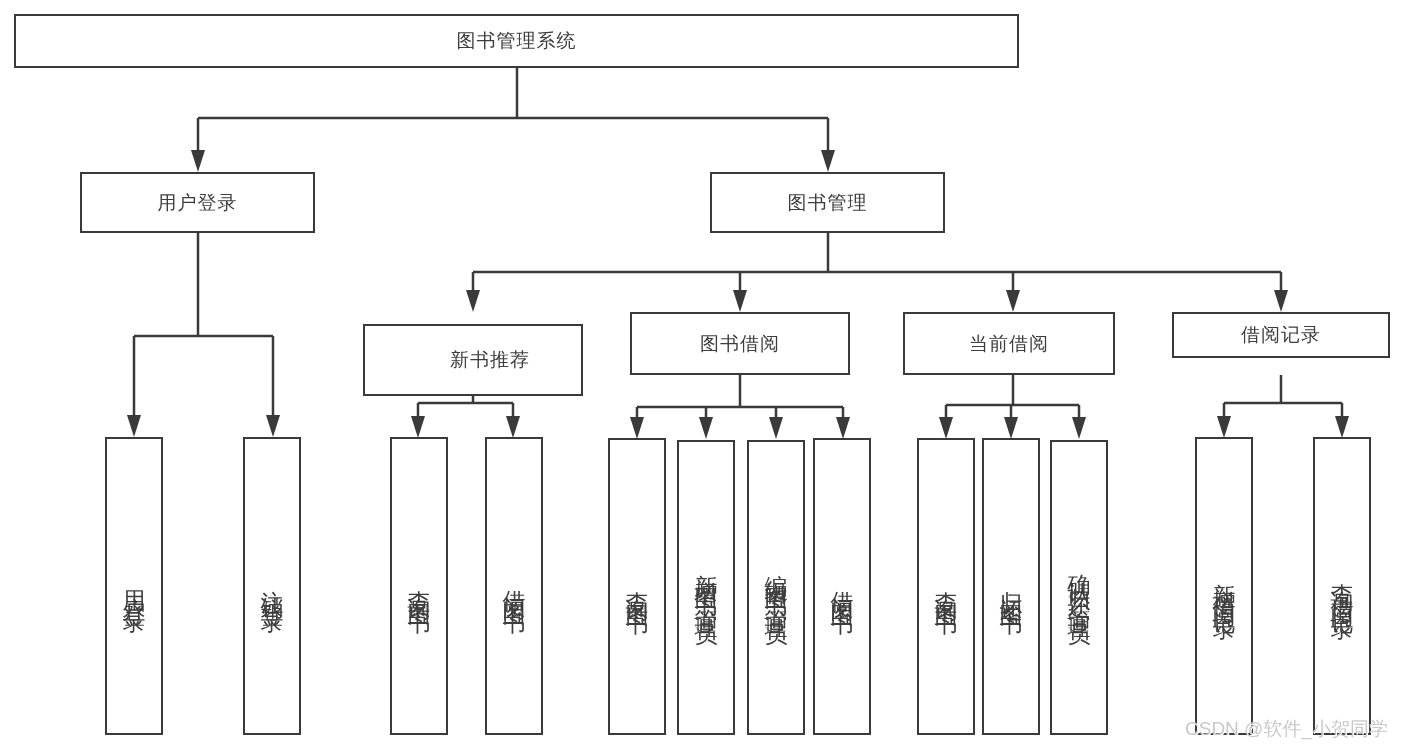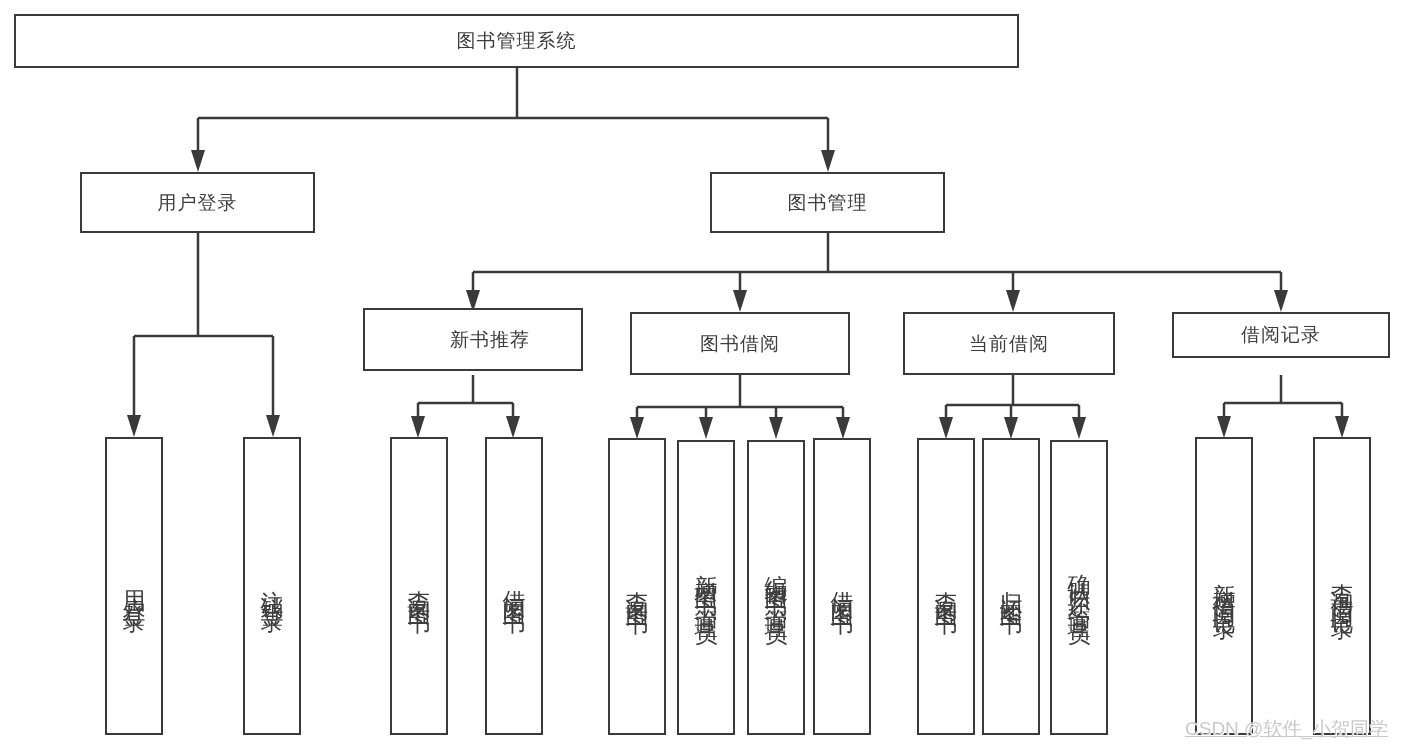--- a/index.html
+++ b/index.html
@@ -122,21 +122,21 @@
     <span>图书管理系统</span>
   </div>
 
   <div class="box hbox" style="left:80px;top:172px;width:235px;height:61px;">
     <span>用户登录</span>
   </div>
   <div class="box hbox" style="left:710px;top:172px;width:235px;height:61px;">
     <span>图书管理</span>
   </div>
 
-  <div class="box hbox" style="left:363px;top:308px;width:220px;height:63px;padding-left:34px;">
+  <div class="box hbox" style="left:363px;top:324px;width:220px;height:72px;padding-left:34px;">
     <span>新书推荐</span>
   </div>
   <div class="box hbox" style="left:630px;top:312px;width:220px;height:63px;">
     <span>图书借阅</span>
   </div>
   <div class="box hbox" style="left:903px;top:312px;width:212px;height:63px;">
     <span>当前借阅</span>
   </div>
   <div class="box hbox" style="left:1172px;top:312px;width:218px;height:46px;">
     <span>借阅记录</span>
@@ -179,15 +179,15 @@
     <span>确认归还（管理员）</span>
   </div>
 
   <div class="box vbox" style="left:1195px;top:437px;width:58px;height:298px;">
     <span>新增借阅记录</span>
   </div>
   <div class="box vbox" style="left:1313px;top:437px;width:58px;height:298px;">
     <span>查询借阅记录</span>
   </div>
 
-  <div class="watermark" style="left:1185px;top:716px;text-decoration:underline;">CSDN @软件_小贺同学</div>
+  <div class="watermark" style="left:1185px;top:716px;">CSDN @软件_小贺同学</div>
 
 </div>
 
 </body></html>

